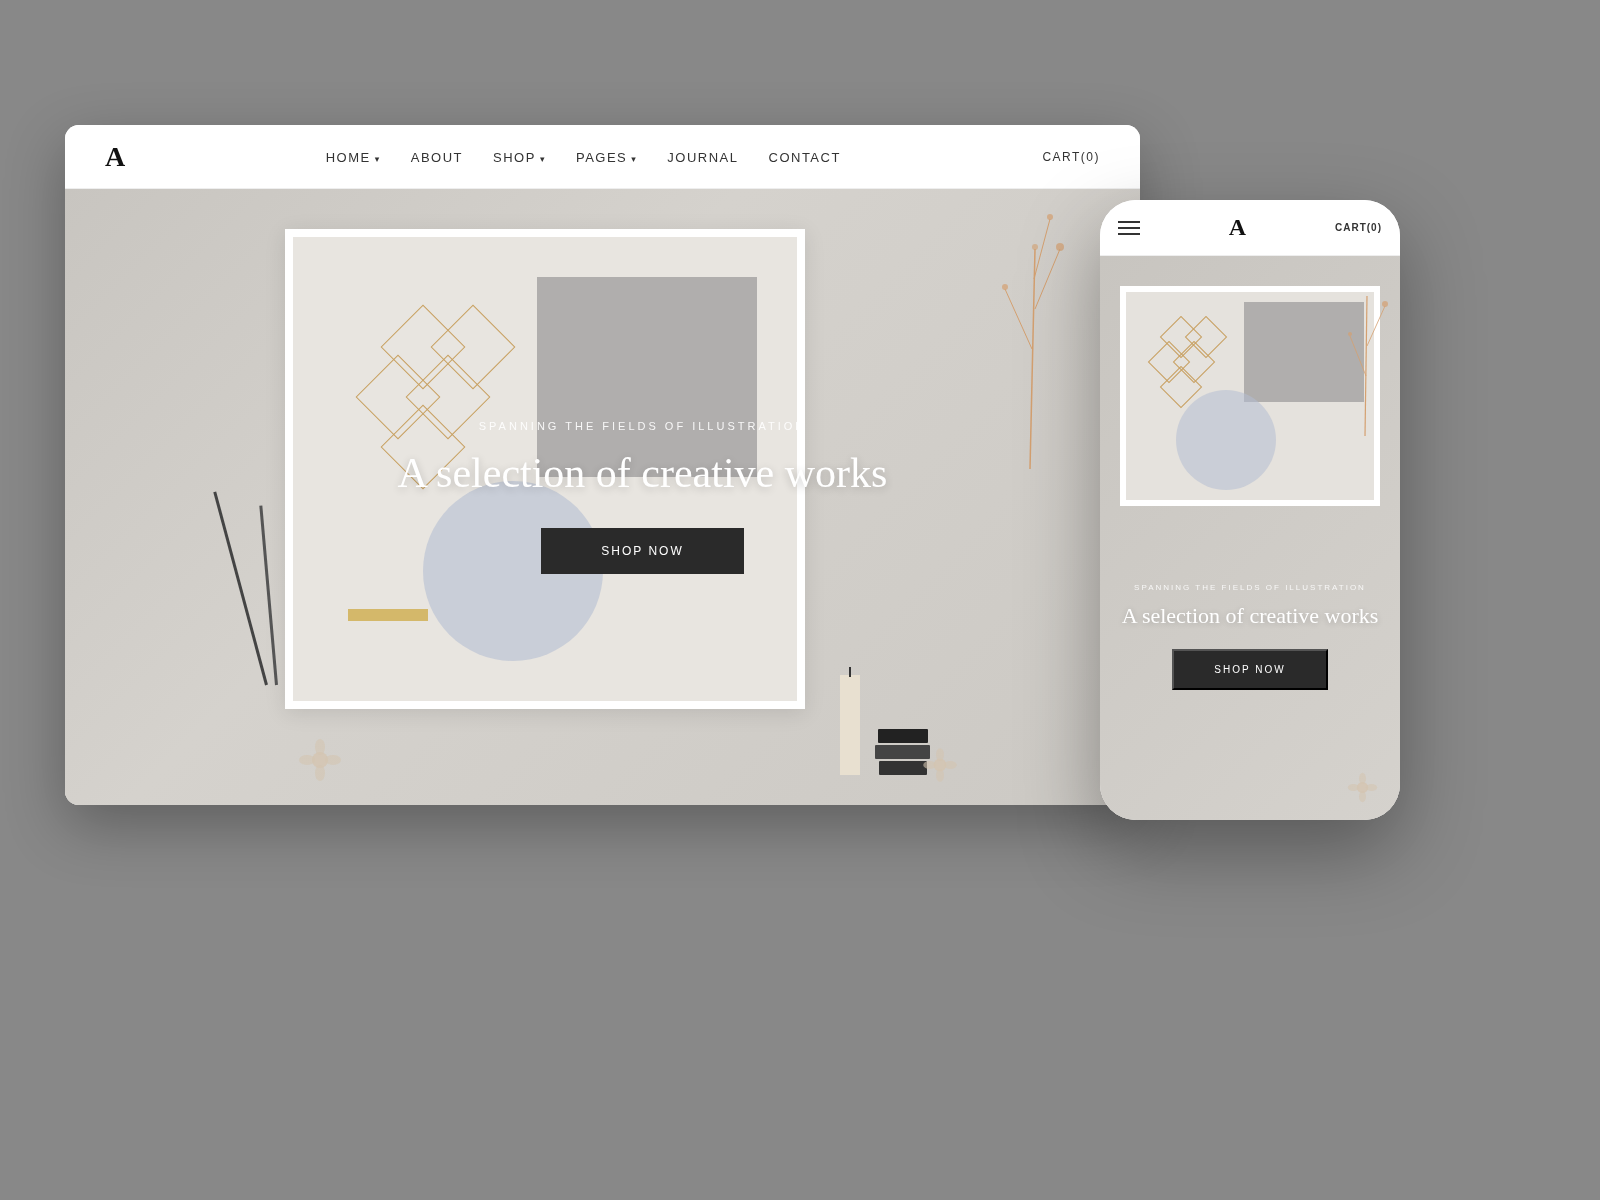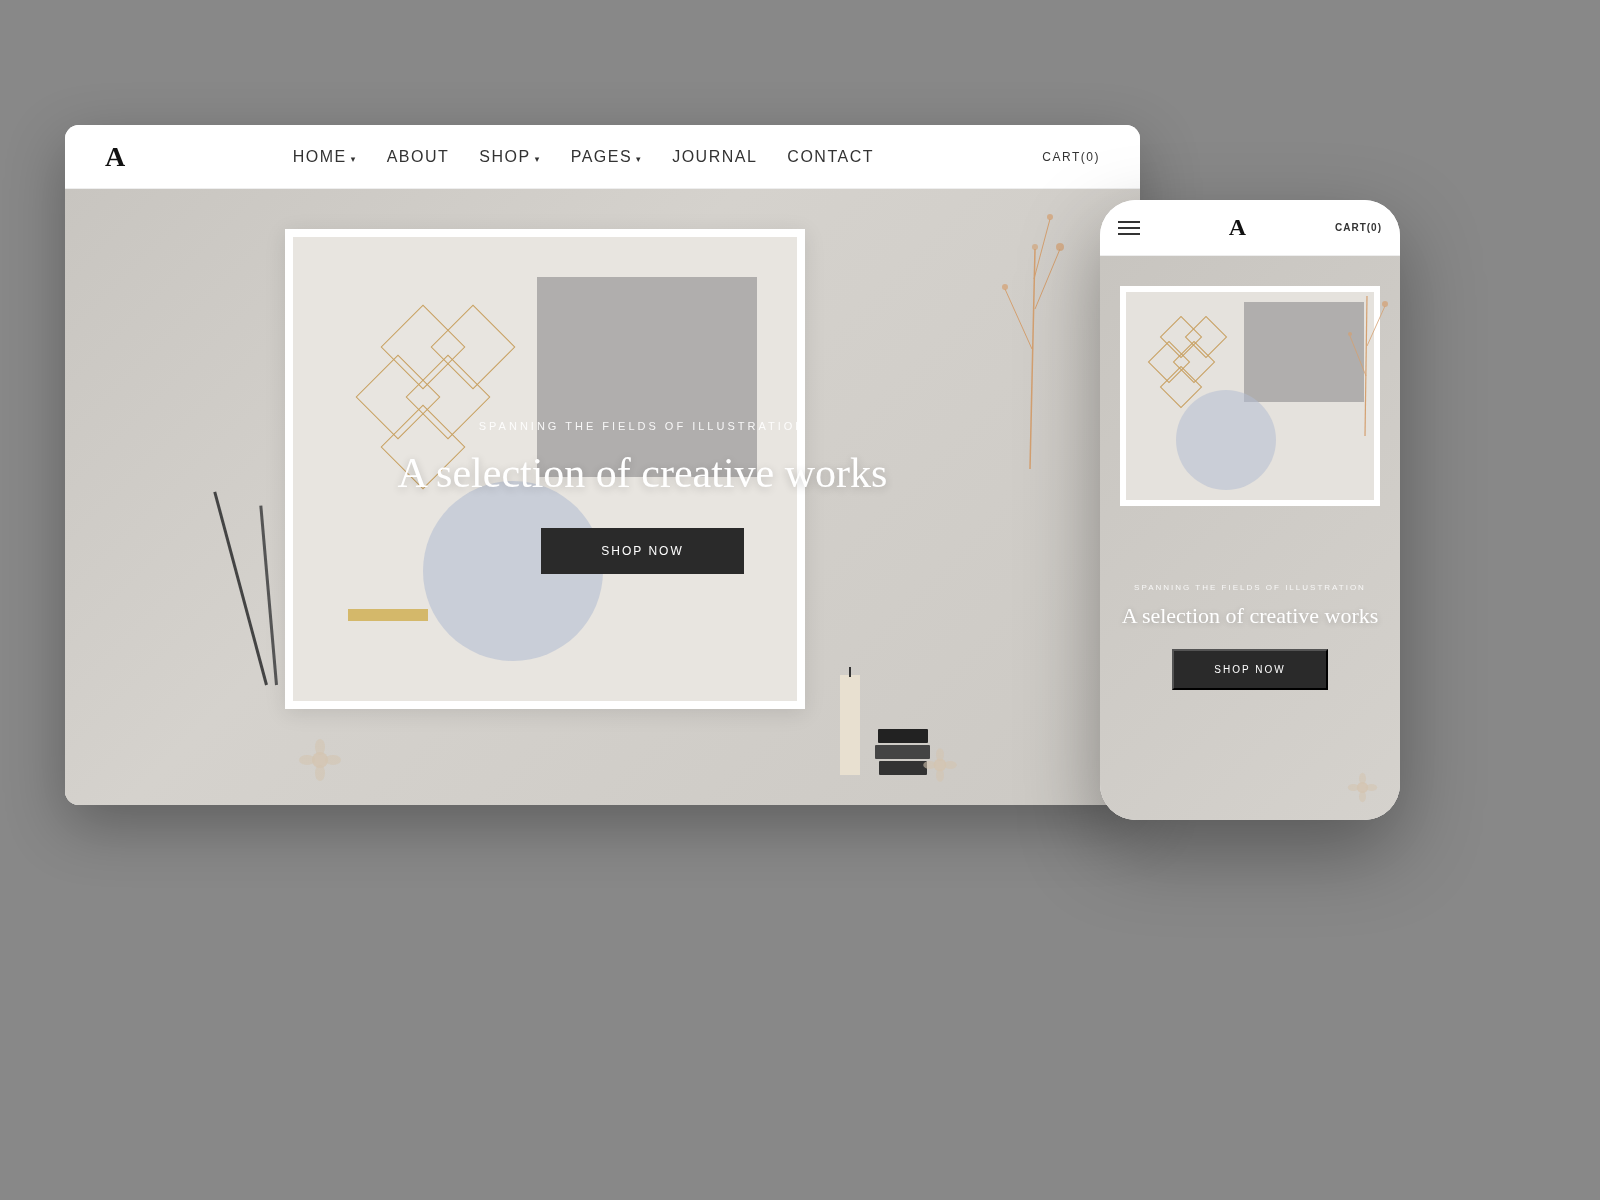--- a/index.html
+++ b/index.html
@@ -59,21 +59,21 @@
     .desktop-nav .nav-links {
       display: flex;
       align-items: center;
       gap: 30px;
       list-style: none;
     }
 
     .desktop-nav .nav-links li a {
       text-decoration: none;
       color: #333;
-      font-size: 16px;
+      font-size: 13px;
       font-family: 'Arial', sans-serif;
       font-weight: 500;
       letter-spacing: 1.5px;
       text-transform: uppercase;
     }
 
     .desktop-nav .nav-links li a.has-arrow::after {
       content: ' ▾';
       font-size: 9px;
     }

